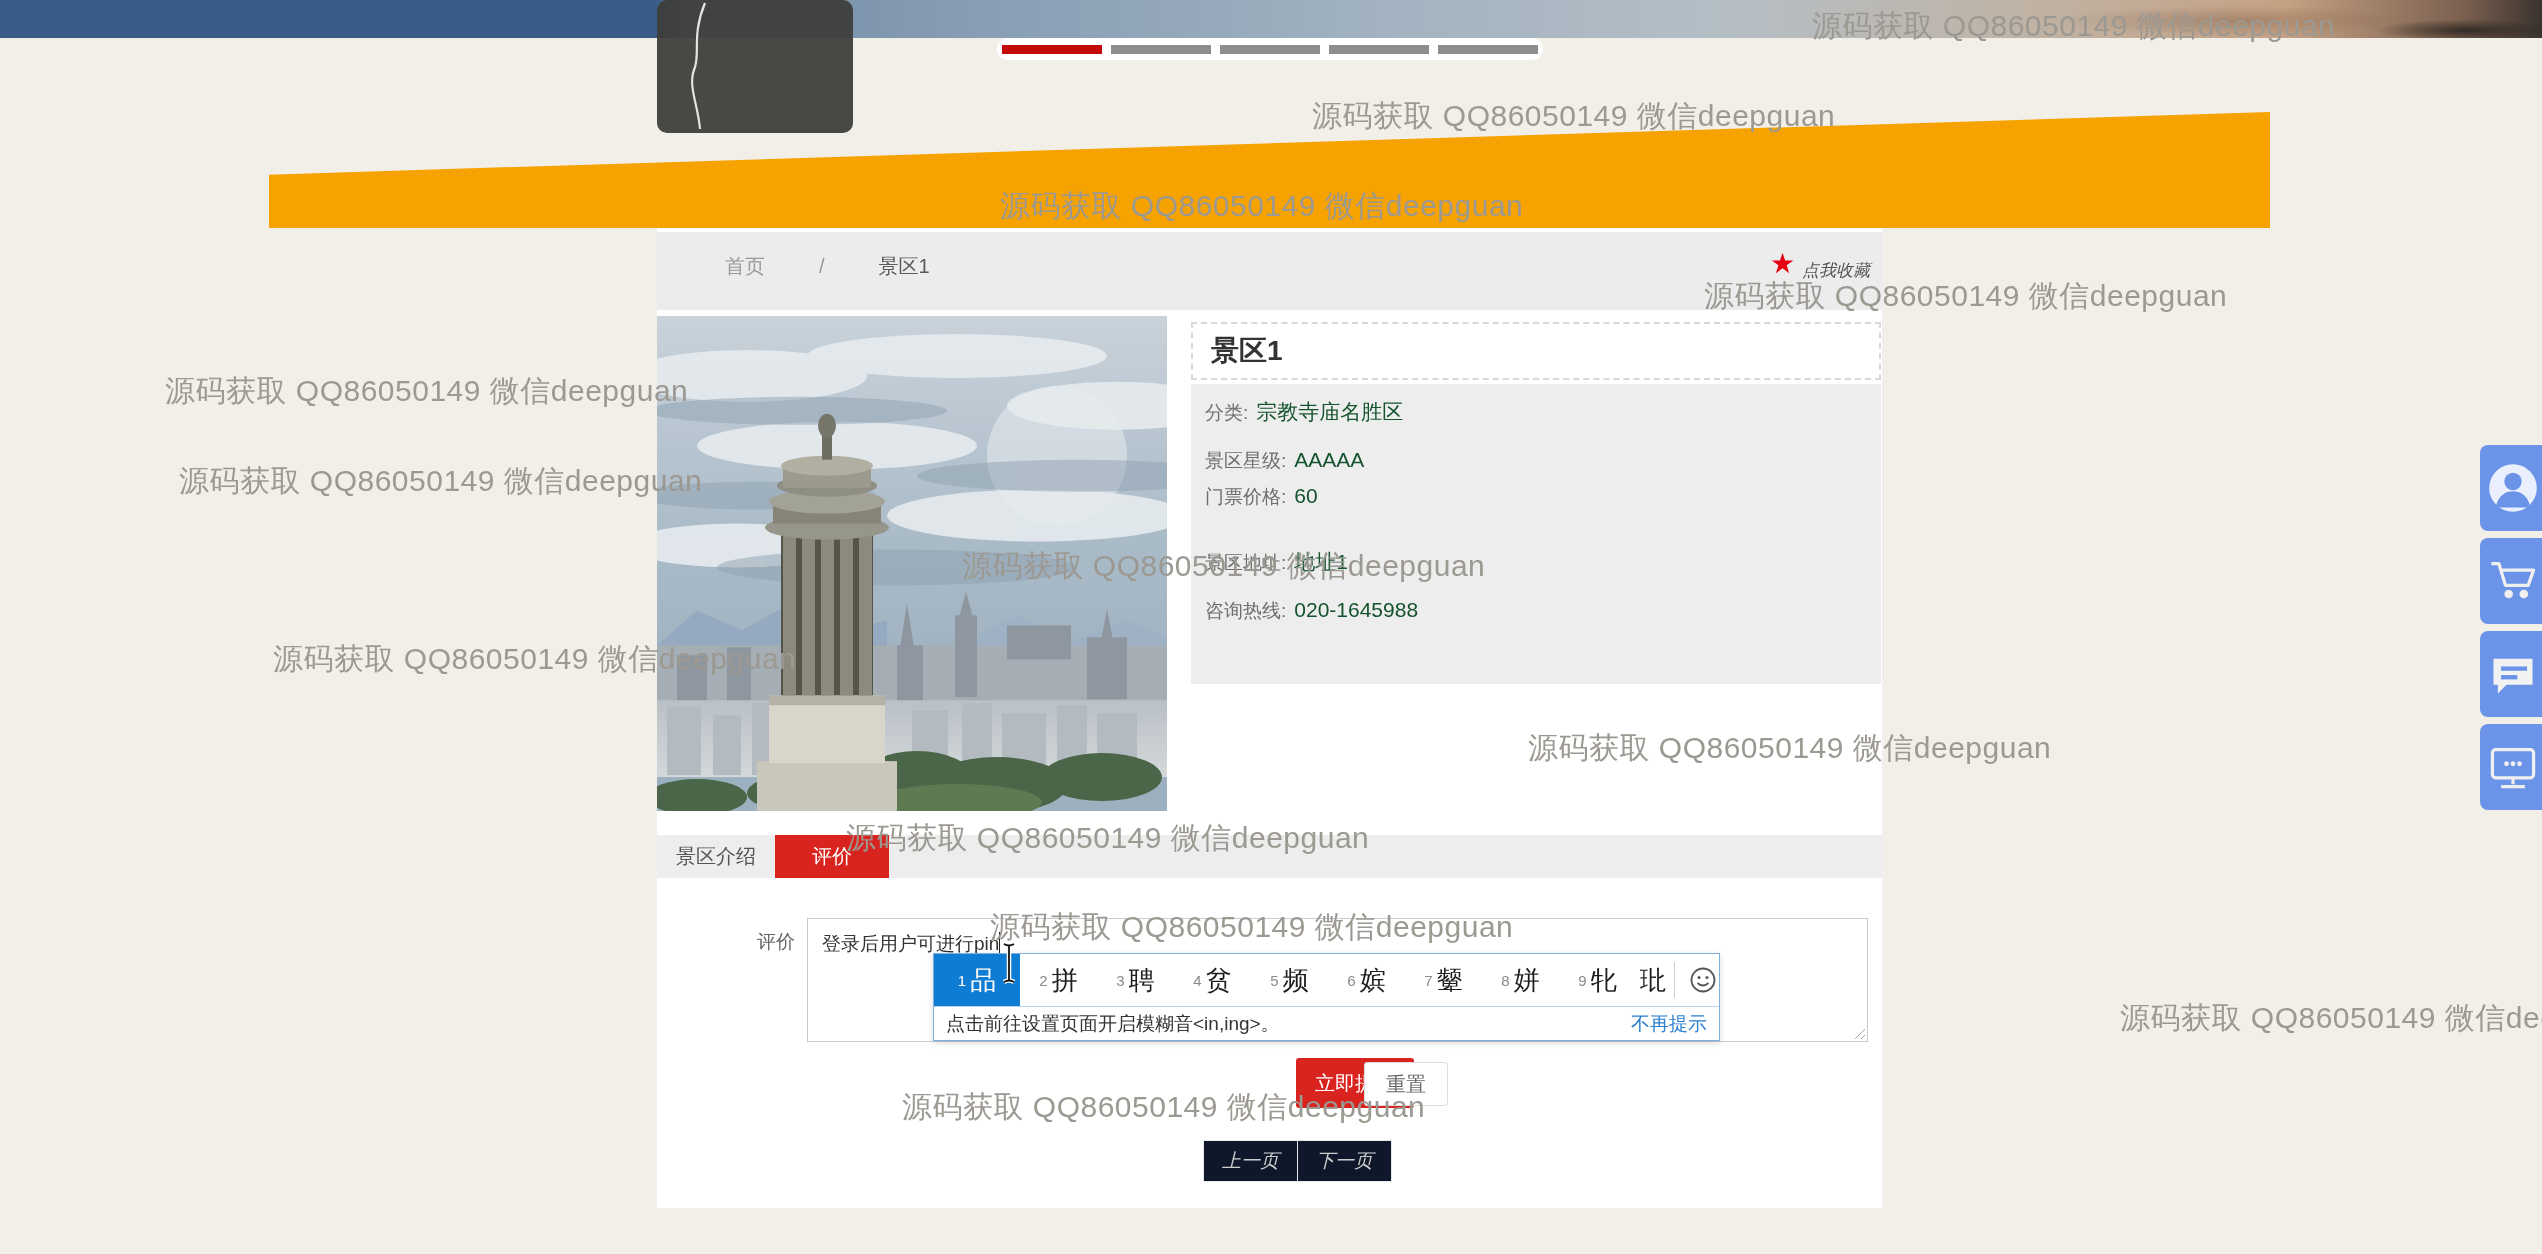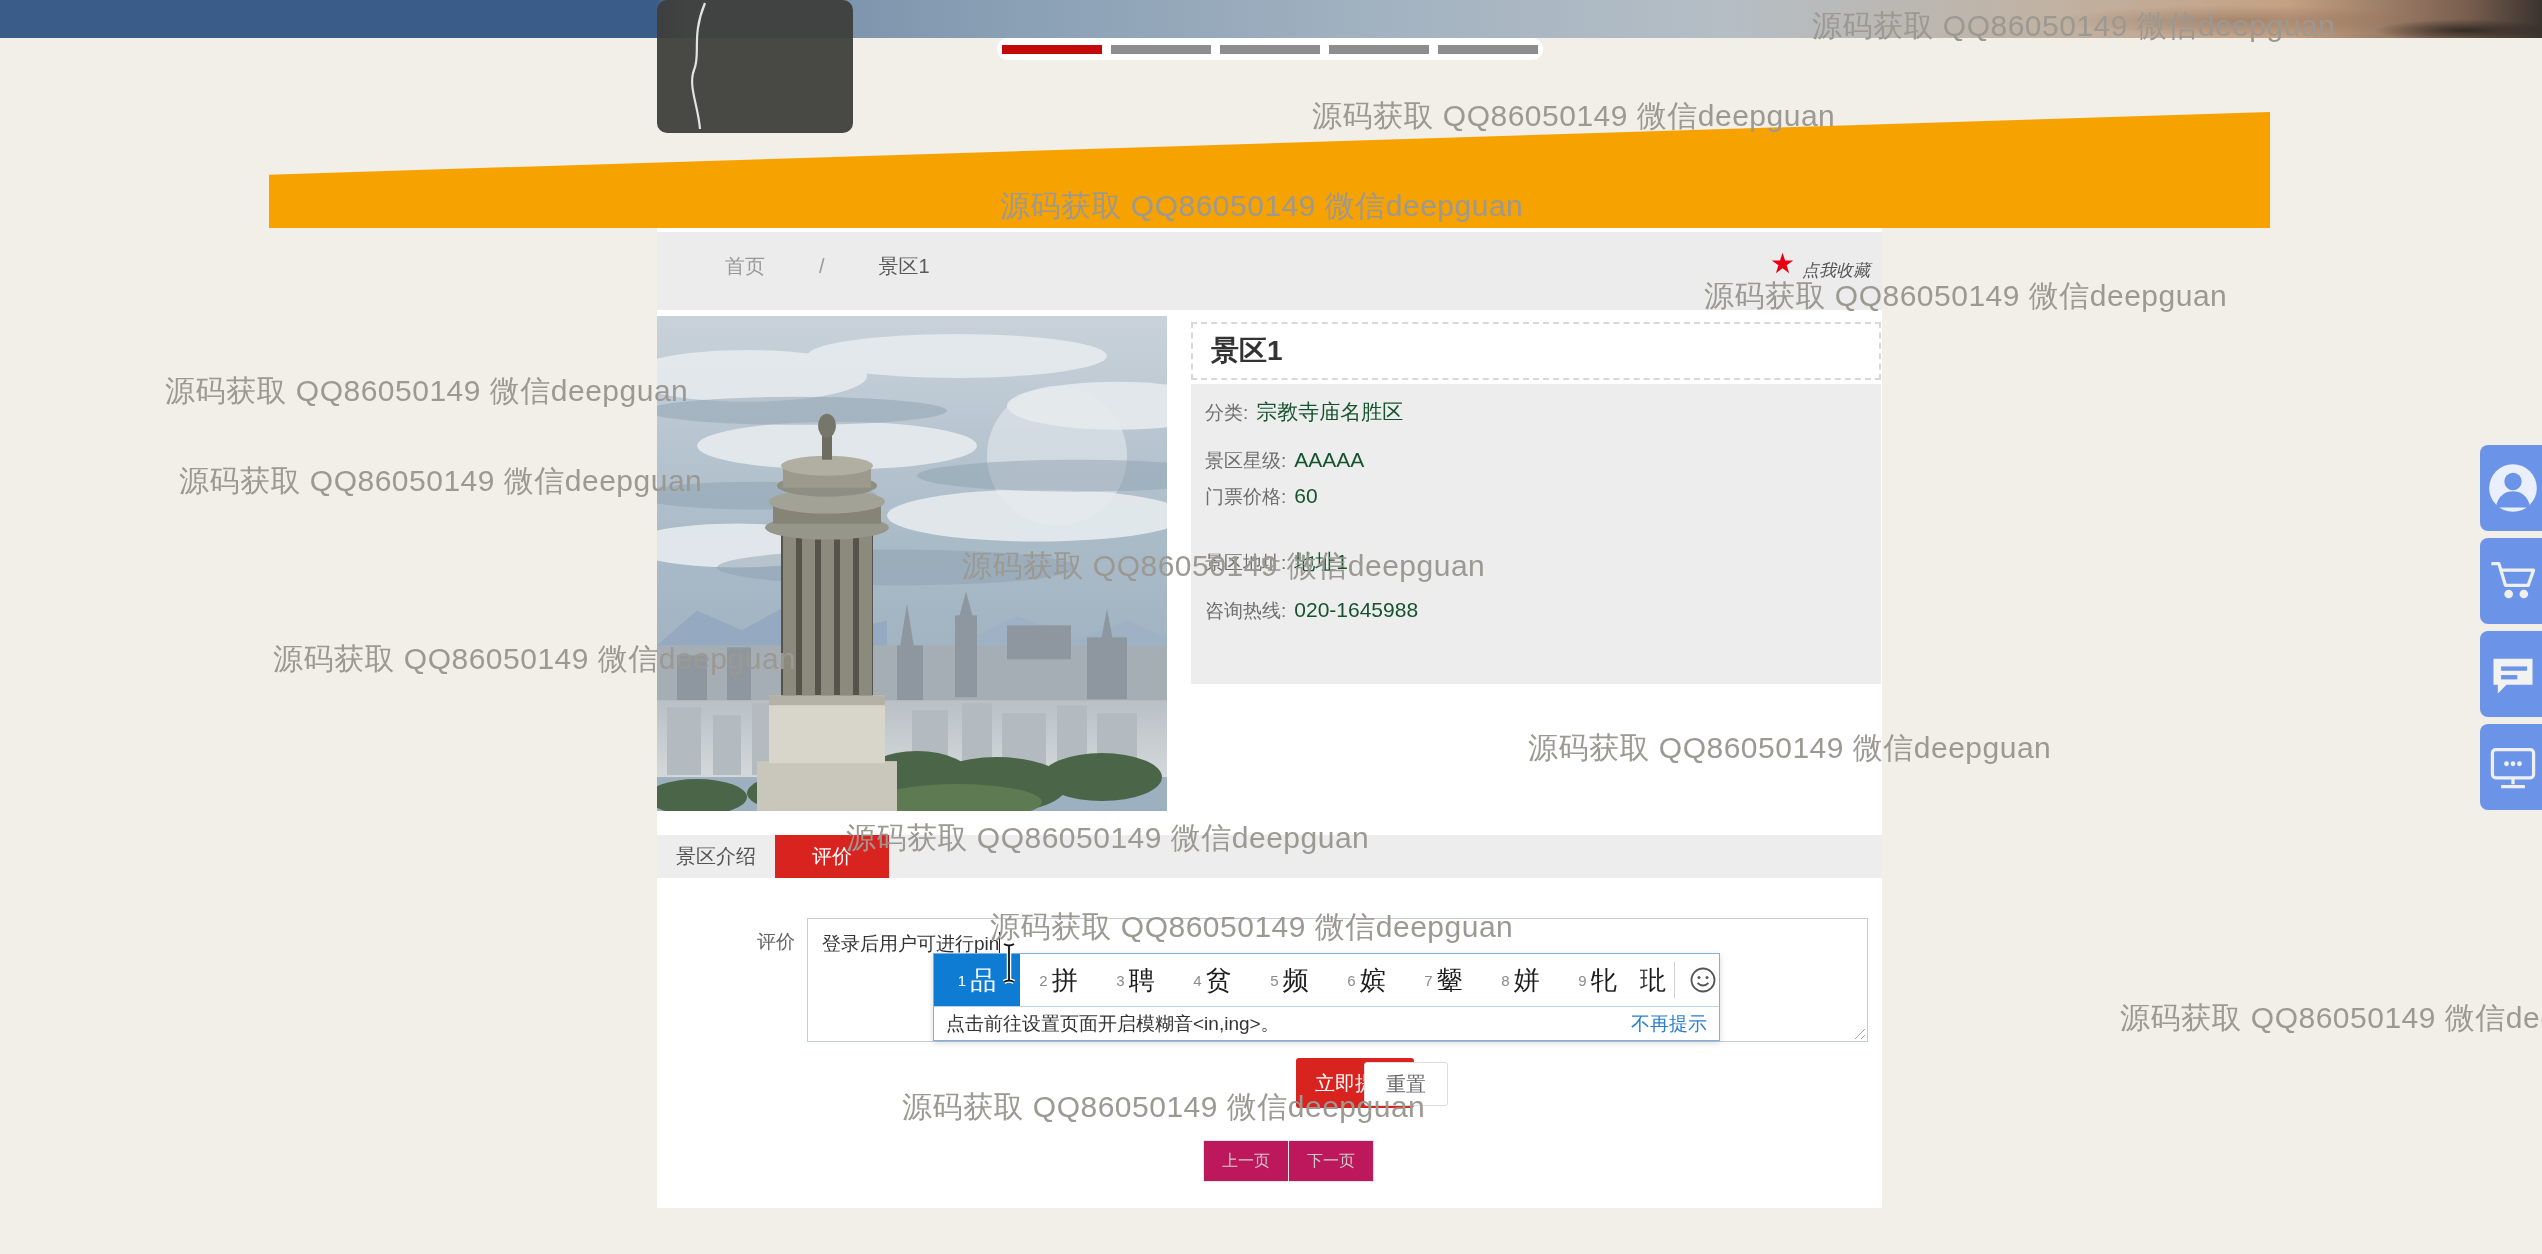--- a/index.html
+++ b/index.html
@@ -83,21 +83,21 @@
   .ime-tip-row{border-top:1px solid #b9d3ea;height:33px;display:flex;align-items:center;}
   .ime-tip{font-size:19px;color:#333;margin-left:12px;flex:1;}
   .ime-dismiss{font-size:19px;color:#2a7fd0;margin-right:12px;cursor:pointer;}
 
   
   .btn-submit{left:1296px;top:1058px;width:118px;height:50px;background:#d9231e;color:#fff;font-size:20px;border:none;border-radius:3px;display:flex;align-items:center;justify-content:center;cursor:pointer;}
   .btn-reset{left:1364px;top:1062px;width:84px;height:44px;background:#fff;color:#666;font-size:20px;border:1px solid #ddd;border-radius:3px;box-sizing:border-box;display:flex;align-items:center;justify-content:center;cursor:pointer;}
 
   
   .pager{left:1203px;top:1140px;display:flex;}
-  .page-btn{height:40px;padding:0 18px;background:#be185d;border:1px solid #e8e8e8;color:#ccc;font-size:16px;display:flex;align-items:center;justify-content:center;cursor:default;}
+  .page-btn{height:40px;padding:0 18px;background:#0f172a;border:1px solid #e8e8e8;color:#ccc;font-size:19px;display:flex;align-items:center;justify-content:center;cursor:default;font-style:italic;}
   .page-btn + .page-btn{margin-left:-1px;}
 
   
   .side-btn{left:2480px;width:88px;height:86px;background:#6b94e9;border-radius:8px;cursor:pointer;z-index:40;}
   .side-btn svg{position:absolute;left:7px;top:17px;}
 
   
   .wm{position:absolute;font-size:30px;letter-spacing:.5px;color:#9c9892;white-space:nowrap;z-index:50;pointer-events:none;}
 
   .ibeam{left:1001px;top:941px;z-index:70;pointer-events:none;}

